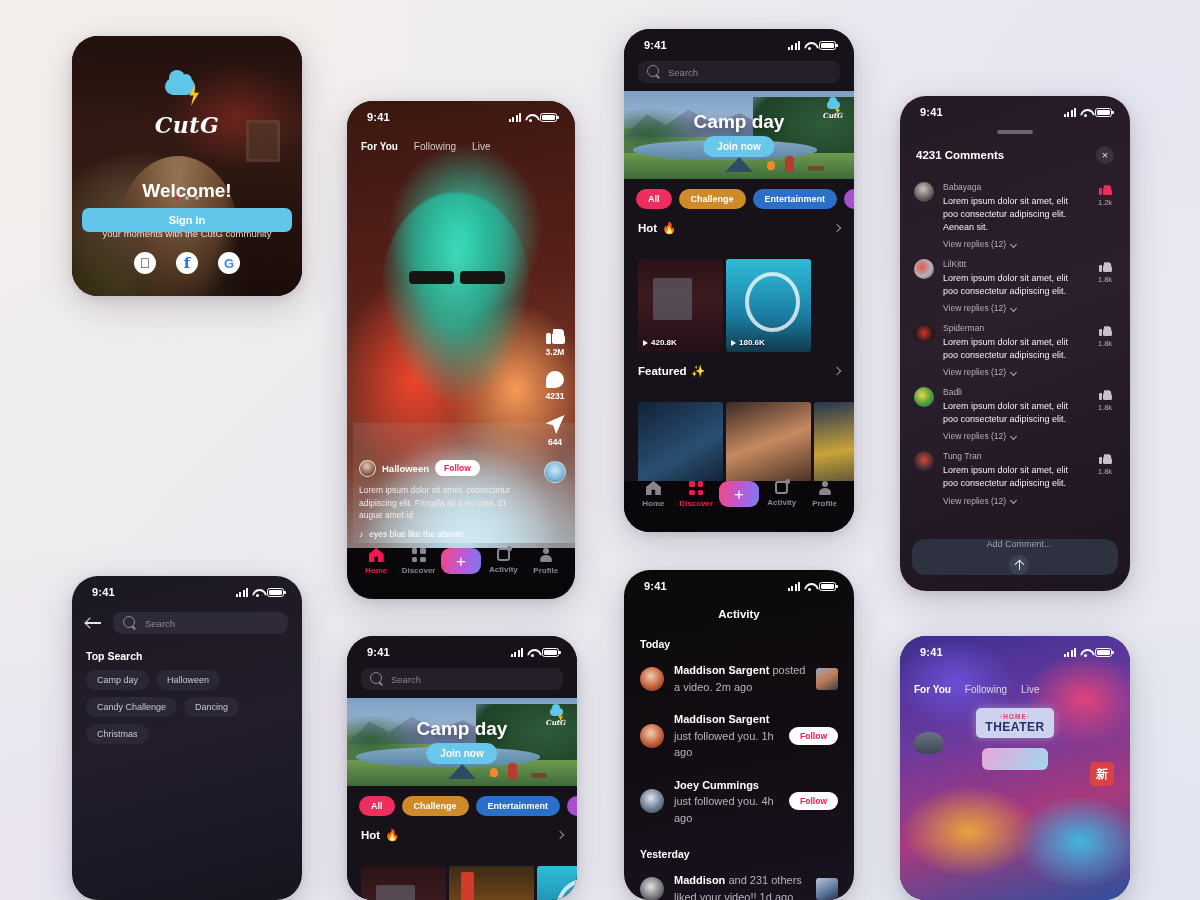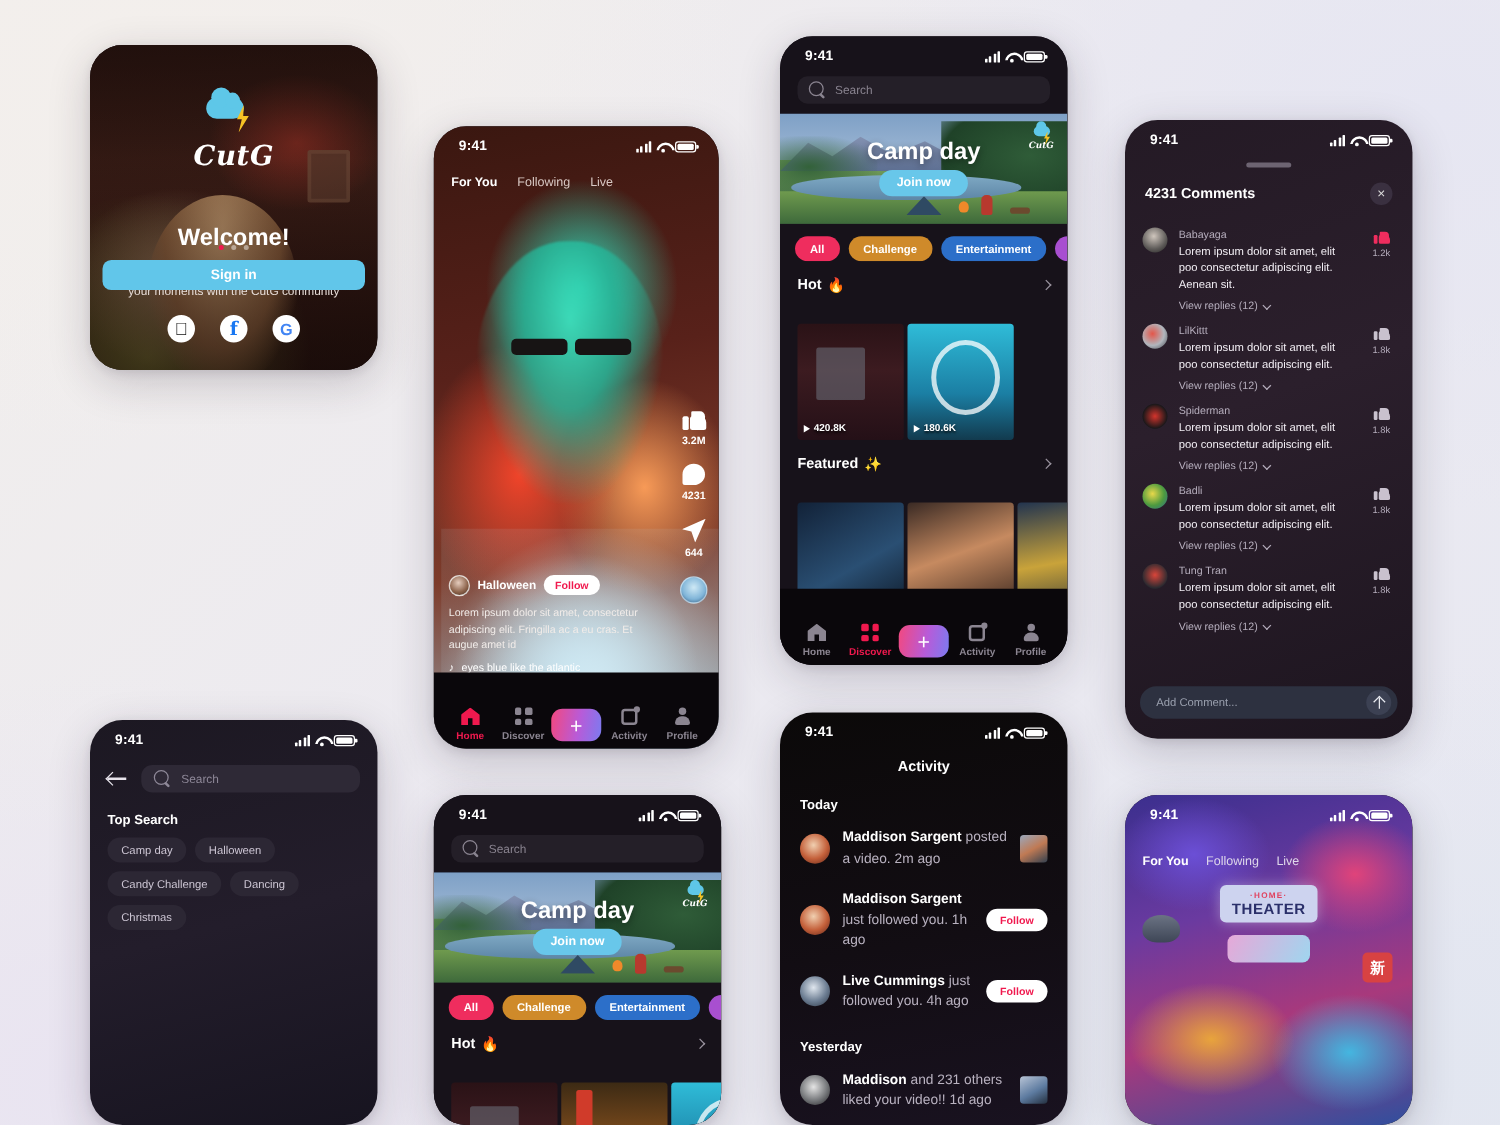--- a/index.html
+++ b/index.html
@@ -62,22 +62,22 @@
     border:1.6px solid currentColor; border-radius:50%;
   }
   .magnifier::after {
     content:""; position:absolute; left:9px; top:9px; width:5px; height:1.6px;
     background:currentColor; transform:rotate(45deg); transform-origin:left center;
     border-radius:1px;
   }
 
   
   .tabbar {
-    position:absolute; left:0; right:0; bottom:0; height:61px; background:#0a070b;
-    display:flex; align-items:flex-end; justify-content:space-around;
+    position:absolute; left:0; right:0; bottom:0; height:51px; background:#0a070b;
+    display:flex; align-items:flex-start; justify-content:space-around;
     padding:0 8px 6px; z-index:8;
   }
   .tabitem { display:flex; flex-direction:column; align-items:center; gap:4px; width:18%; }
   .tabitem .lbl { font-size:8px; color:#8b8591; font-weight:600; }
   .tabitem.active .lbl { color:#f0194e; }
   .home-ic { width:15px; height:14px; background:#8b8591;
     clip-path:polygon(50% 0,100% 42%,100% 100%,62% 100%,62% 62%,38% 62%,38% 100%,0 100%,0 42%); }
   .tabitem.active .home-ic { background:#f0194e; }
   .grid-ic { width:14px; height:14px; display:grid; grid-template-columns:1fr 1fr;
     grid-template-rows:1fr 1fr; gap:3px; }
@@ -308,23 +308,23 @@
     transform:rotate(45deg); }
   .cm-like { display:flex; flex-direction:column; align-items:center; gap:3px; width:22px; flex:none; }
   .cm-like .n { font-size:7.5px; color:#b6aebd; }
   .tup { width:13px; height:13px; position:relative; }
   .tup::before { content:""; position:absolute; left:0; bottom:0; width:3.5px; height:7.5px;
     background:currentColor; border-radius:1px; }
   .tup::after { content:""; position:absolute; left:4.5px; bottom:0; width:8.5px; height:7.5px;
     background:currentColor; border-radius:1.5px 4px 1.5px 1.5px; box-shadow:0 -3.5px 0 -.8px currentColor; }
   .tup.filled { color:#ef2d5e; }
   .tup.outline { color:#c9c1ce; }
-  .cm-input { position:absolute; left:12px; right:12px; bottom:16px; height:26px; border-radius:13px;
+  .cm-input { position:absolute; left:12px; right:12px; bottom:16px; height:36px; border-radius:13px;
     background:#2d3140; display:flex; align-items:center; justify-content:space-between;
-    padding:0 5px 0 13px; }
+    padding:0 5px 0 13px;flex-direction:column; }
   .cm-input .ph { font-size:9px; color:#9aa0ae; }
   .send-circle { width:20px; height:20px; border-radius:50%; background:#3c4153;
     display:flex; align-items:center; justify-content:center; }
   .arr-up { width:9px; height:9px; position:relative; }
   .arr-up::before { content:""; position:absolute; left:4px; top:0; width:1.6px; height:9px;
     background:#e8eaf0; }
   .arr-up::after { content:""; position:absolute; left:1.6px; top:0; width:6px; height:6px;
     border-left:1.6px solid #e8eaf0; border-top:1.6px solid #e8eaf0; transform:rotate(45deg); }
 
   
@@ -875,21 +875,21 @@
           <b>Maddison Sargent</b>
           <span>just followed you.</span>
           <span>1h ago</span>
         </span>
         <span class="follow-sm">Follow</span>
       </div>
 
       <div class="act-row">
         <span class="act-av aav2"></span>
         <span class="act-txt">
-          <b>Live Cummings</b>
+          <b>Joey Cummings</b>
           <span>just followed you.</span>
           <span>4h ago</span>
         </span>
         <span class="follow-sm">Follow</span>
       </div>
 
       <div class="act-sec">Yesterday</div>
 
       <div class="act-row">
         <span class="act-av aav3"></span>

